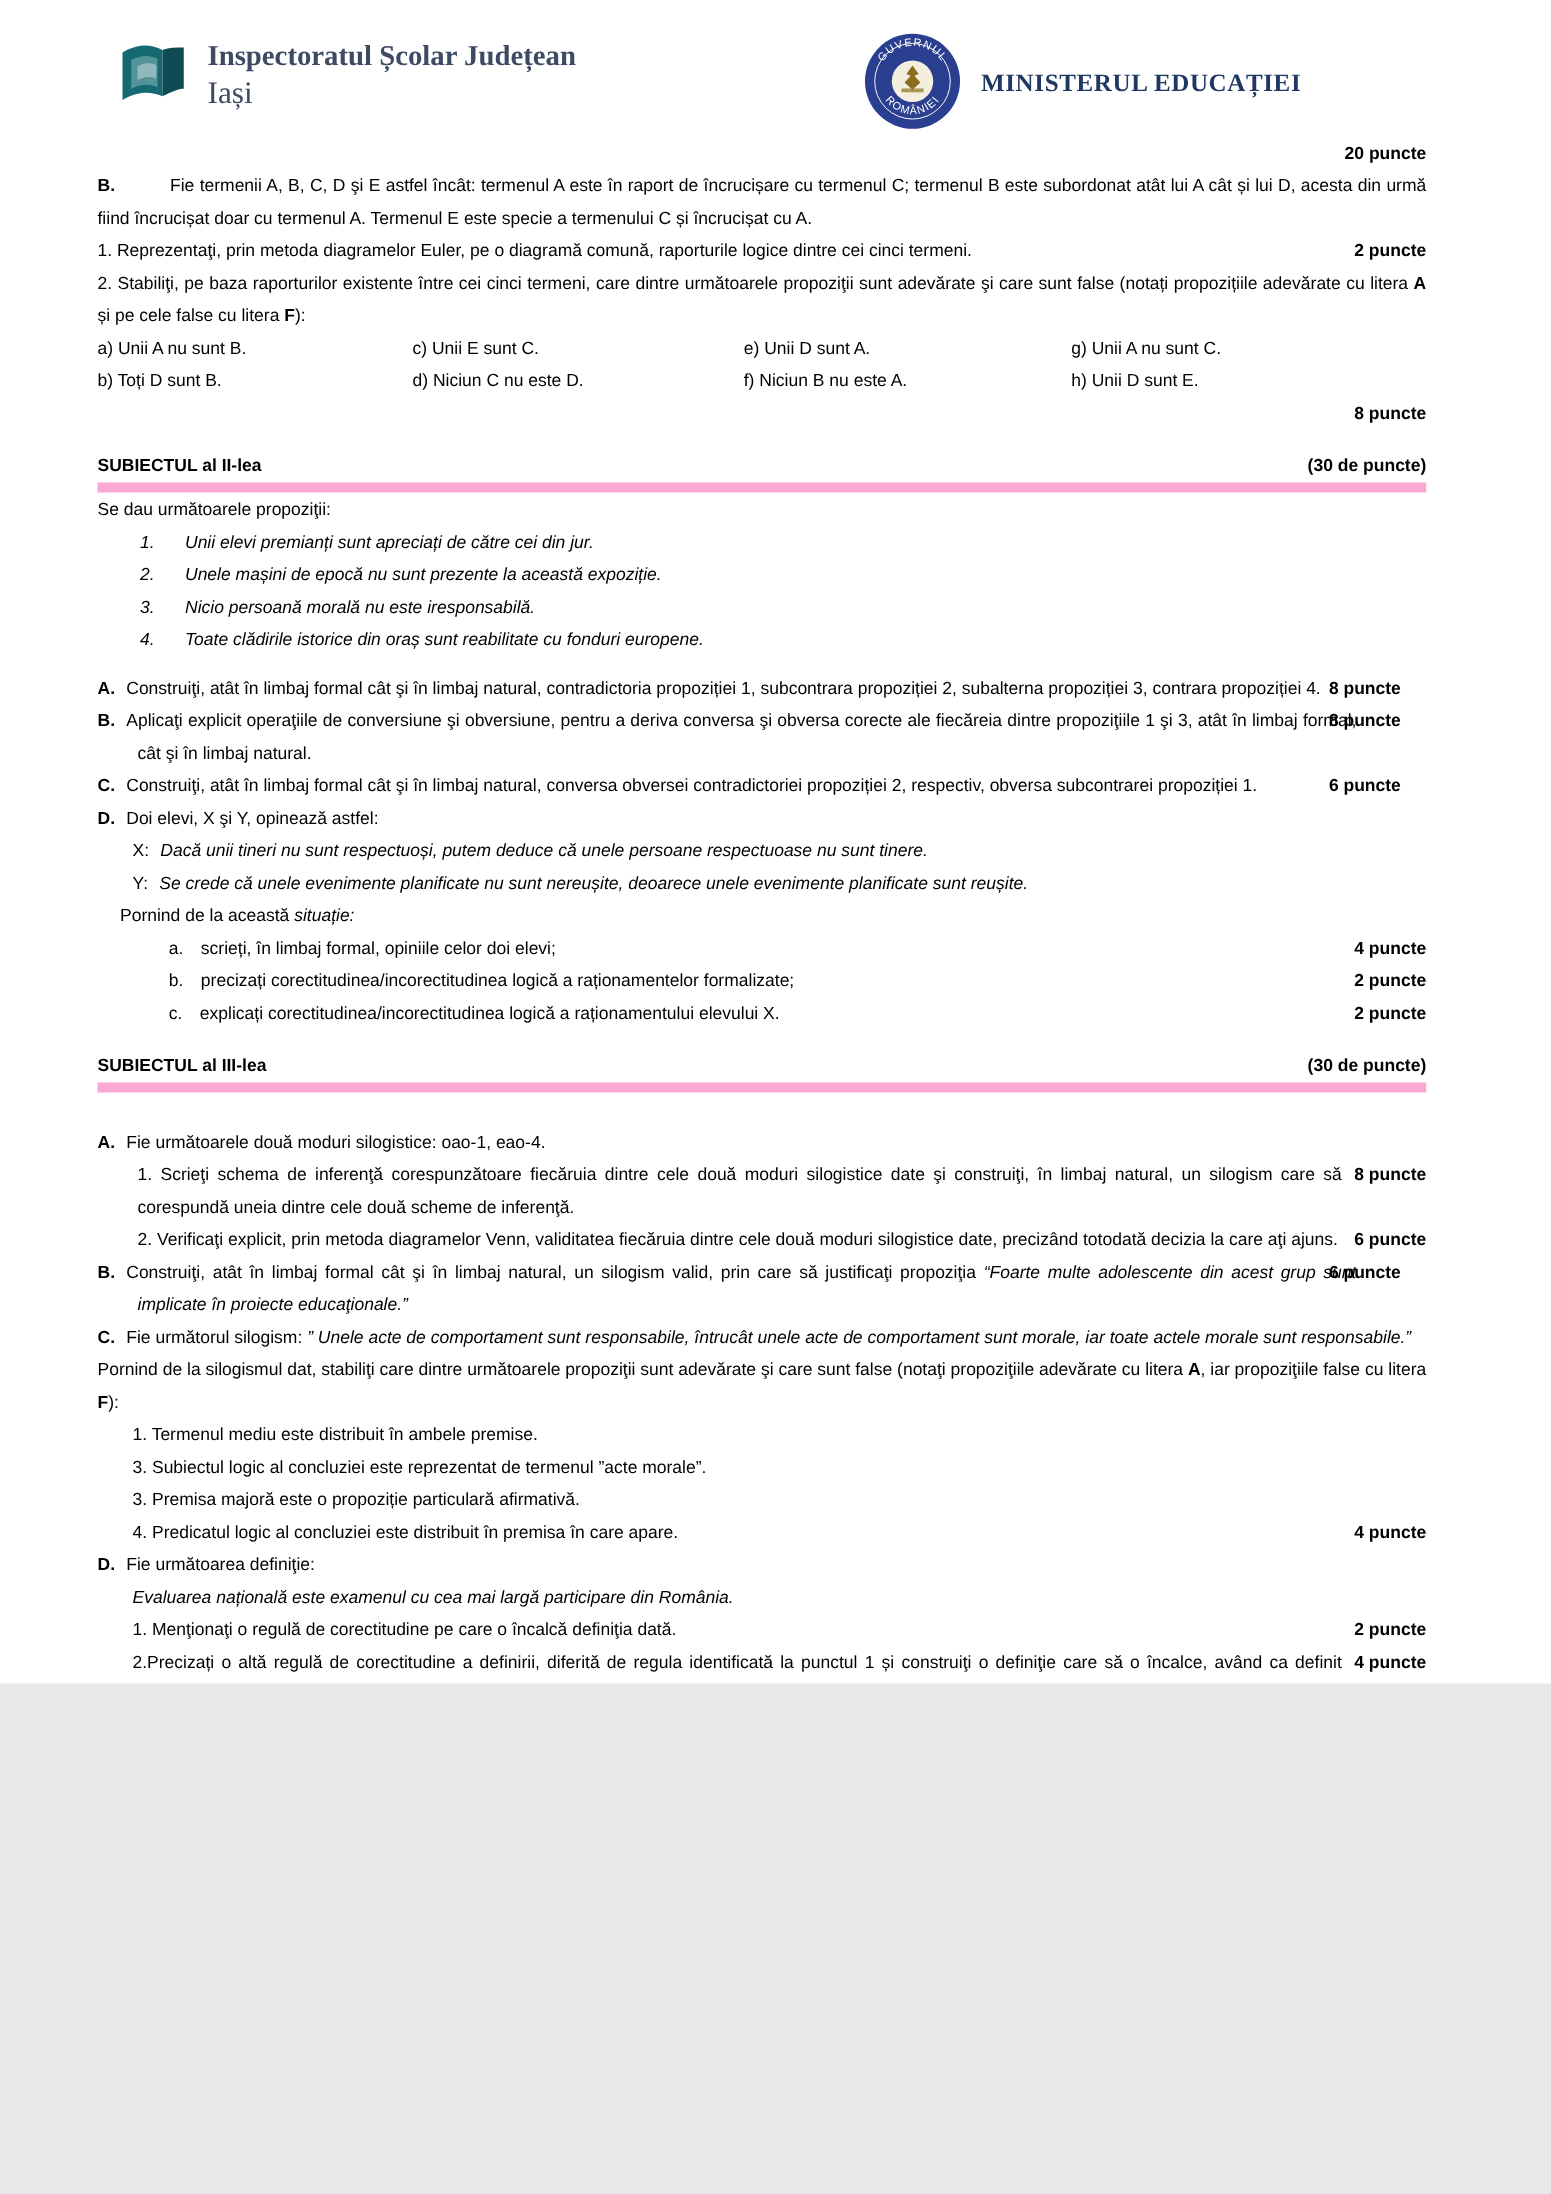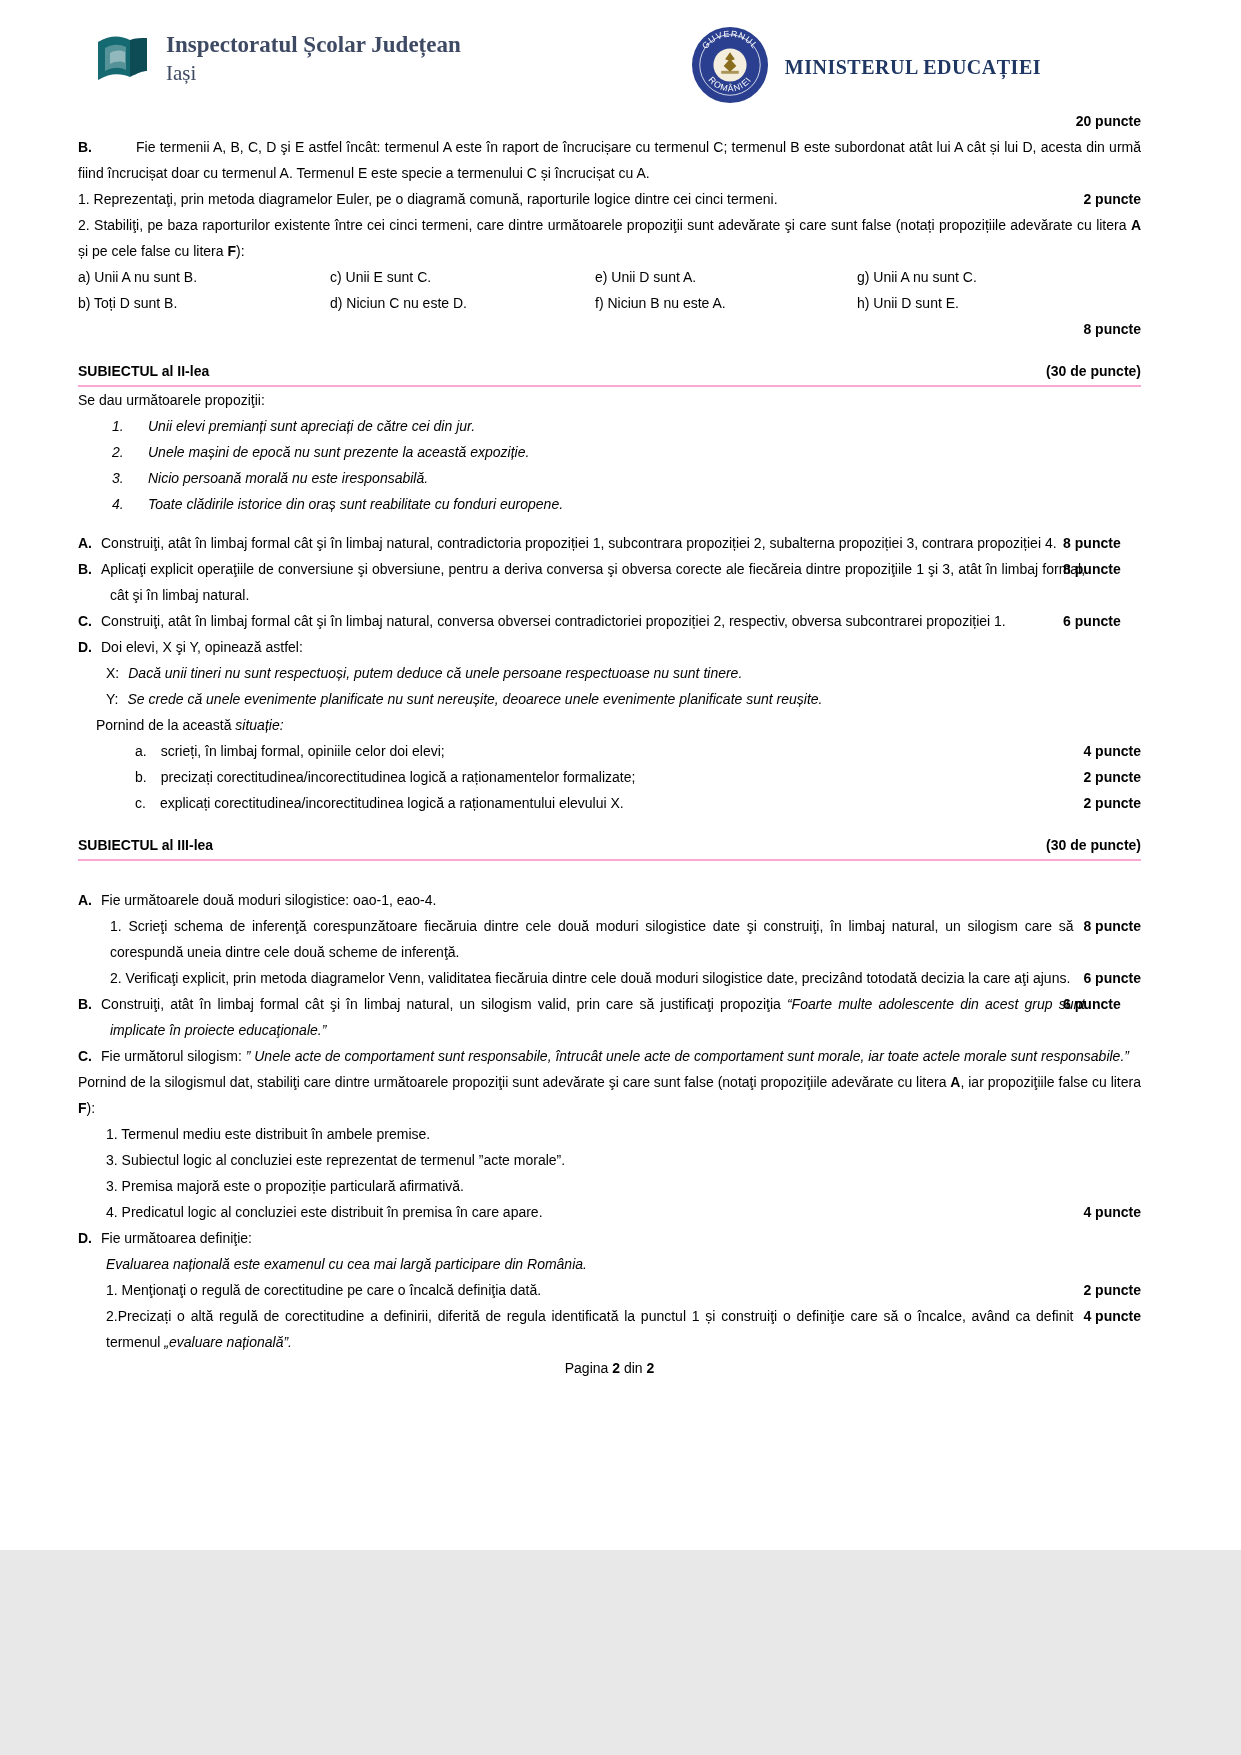--- a/index.html
+++ b/index.html
@@ -1,48 +1,48 @@
 <!DOCTYPE html>
 <html><head>
 <meta charset="utf-8">
 <title>Exam Page</title>
 <style>
   * { box-sizing: border-box; }
   html, body { margin: 0; padding: 0; background: #e8e8e8; }
   .page {
-    width: 1241px; height: 1550px; background: #ffffff; margin: 0 auto;
+    width: 1241px; height: 1347px; background: #ffffff; margin: 0 auto;
     font-family: "Liberation Sans", sans-serif; color: #000;
     position: relative; overflow: hidden;
   }
   
   .header { display: flex; justify-content: space-between; align-items: flex-start; padding: 26px 200px 0 88px; }
   .brand { display: flex; gap: 14px; align-items: flex-start; }
   .brand-text { margin-top: 6px; }
   .brand-name { font-family: "Liberation Serif", serif; font-weight: bold; font-size: 23px; color: #3e4a63; line-height: 1.15; }
-  .brand-city { font-family: "Liberation Serif", serif; font-size: 21px; color: #3e4a63; margin-top: 3px; }
+  .brand-city { font-family: "Liberation Serif", serif; font-size: 25px; color: #3e4a63; margin-top: 3px; }
   .ministry { display: flex; gap: 16px; align-items: center; }
   .ministry-name { font-family: "Liberation Serif", serif; font-weight: bold; font-size: 20px; color: #1f3763; letter-spacing: 0.5px; }
   
   .content { padding: 0 100px 0 78px; font-size: 14px; line-height: 26px; text-align: justify; }
   .content p { margin: 0; }
   .bold { font-weight: bold; }
   .it { font-style: italic; }
   .pts { float: right; font-weight: bold; padding-left: 10px; }
   .ptsline { text-align: right; font-weight: bold; }
   .top-points { text-align: right; font-weight: bold; margin-top: 8px; }
   .lblB { font-weight: bold; margin-right: 44px; }
   .hang { padding-left: 32px; text-indent: -32px; }
   .lbl { font-weight: bold; margin-right: 9px; }
   .lbl-reg { margin-right: 9px; }
   .sub32 { padding-left: 32px; }
   .sub28 { padding-left: 28px; }
   .subitem { padding-left: 57px; }
   .subitem .slbl { margin-right: 14px; }
   .pornind { padding-left: 18px; }
-  .sec-title { display: flex; justify-content: space-between; font-weight: bold; border-bottom: 2px solid #f9a8d4; margin-top: 16px; padding-bottom: 1px; }
+  .sec-title { display: flex; justify-content: space-between; font-weight: bold; border-bottom: 8px solid #f9a8d4; margin-top: 16px; padding-bottom: 1px; }
   .gapline { height: 26px; }
   .halfgap { height: 13px; }
   .opts { display: grid; grid-template-columns: 252px 265px 262px 1fr; text-align: left; }
   .prop { display: flex; font-style: italic; padding-left: 34px; text-align: left; }
   .prop .num { flex: 0 0 36px; }
   .footer { text-align: center; margin-top: 20px; }
   .footer .bold { font-weight: bold; }
 </style>
 </head>
 <body>

